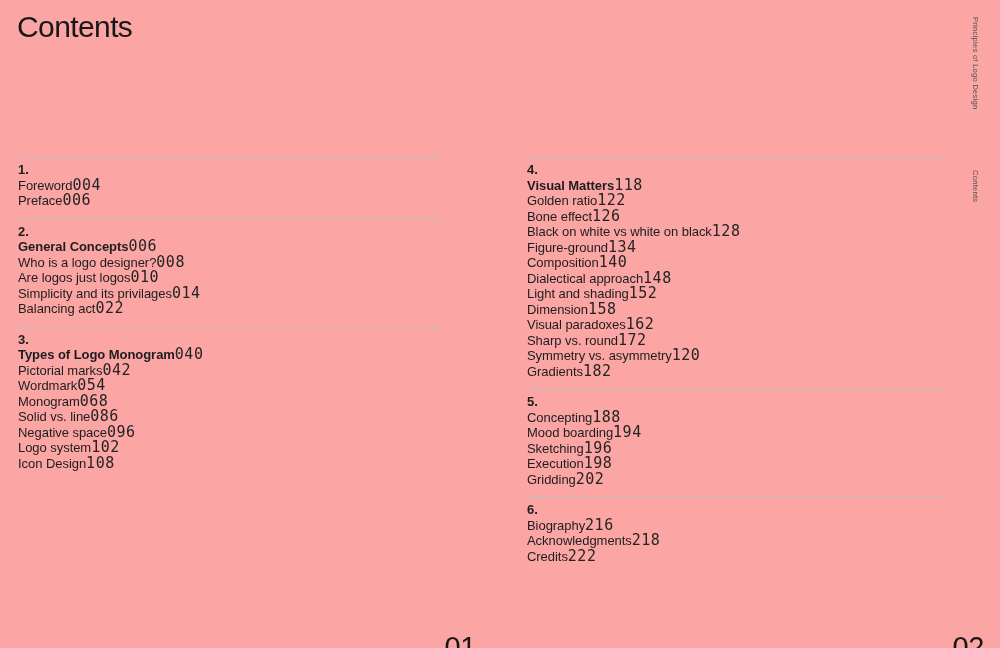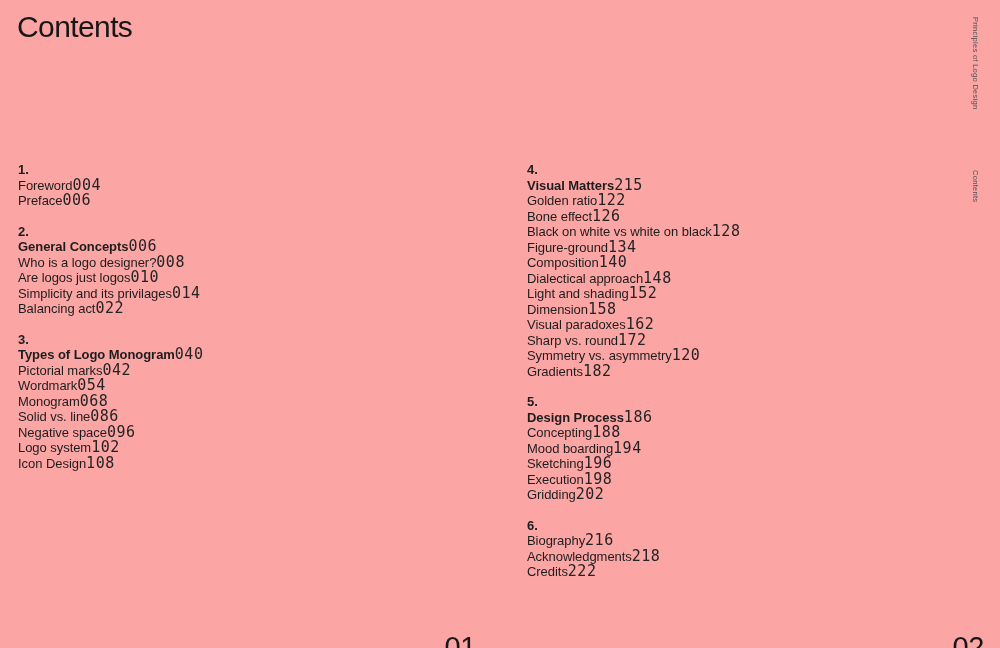--- a/index.html
+++ b/index.html
@@ -149,21 +149,21 @@
           <span class="label">Icon Design</span>
           <span class="pagenum">108</span>
         </div>
       </div>
     </div>
   <div class="col col-right" id="col-1">
       <div class="section">
         <div class="sec-num">4.</div>
         <div class="row bold">
           <span class="label">Visual Matters</span>
-          <span class="pagenum">215</span>
+          <span class="pagenum">118</span>
         </div>
         <div class="row">
           <span class="label">Golden ratio</span>
           <span class="pagenum">122</span>
         </div>
         <div class="row">
           <span class="label">Bone effect</span>
           <span class="pagenum">126</span>
         </div>
         <div class="row">
@@ -202,24 +202,20 @@
           <span class="label">Symmetry vs. asymmetry</span>
           <span class="pagenum">120</span>
         </div>
         <div class="row">
           <span class="label">Gradients</span>
           <span class="pagenum">182</span>
         </div>
       </div>
       <div class="section">
         <div class="sec-num">5.</div>
-        <div class="row bold">
-          <span class="label">Design Process</span>
-          <span class="pagenum">186</span>
-        </div>
         <div class="row">
           <span class="label">Concepting</span>
           <span class="pagenum">188</span>
         </div>
         <div class="row">
           <span class="label">Mood boarding</span>
           <span class="pagenum">194</span>
         </div>
         <div class="row">
           <span class="label">Sketching</span>

